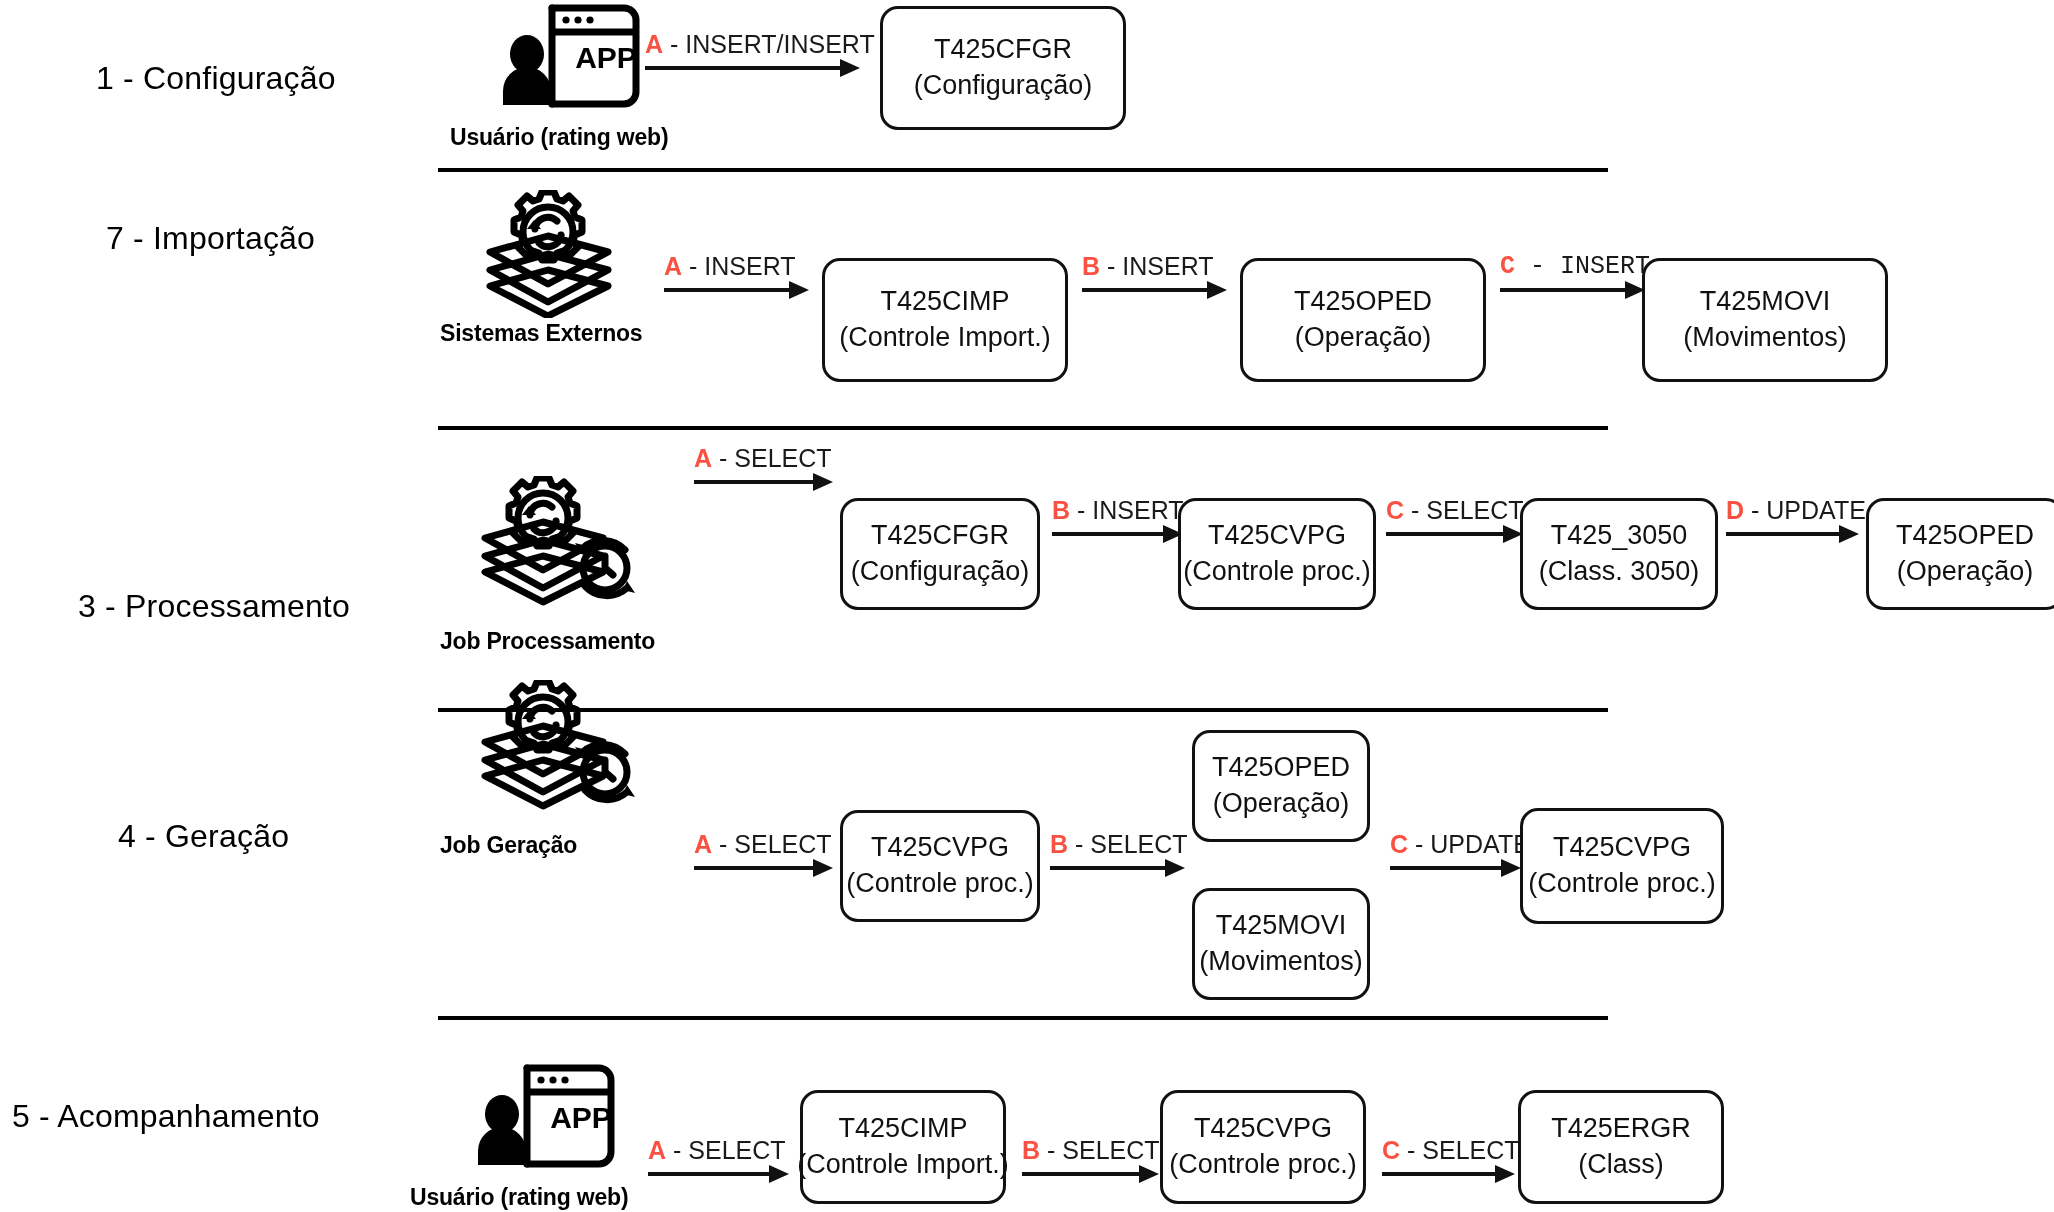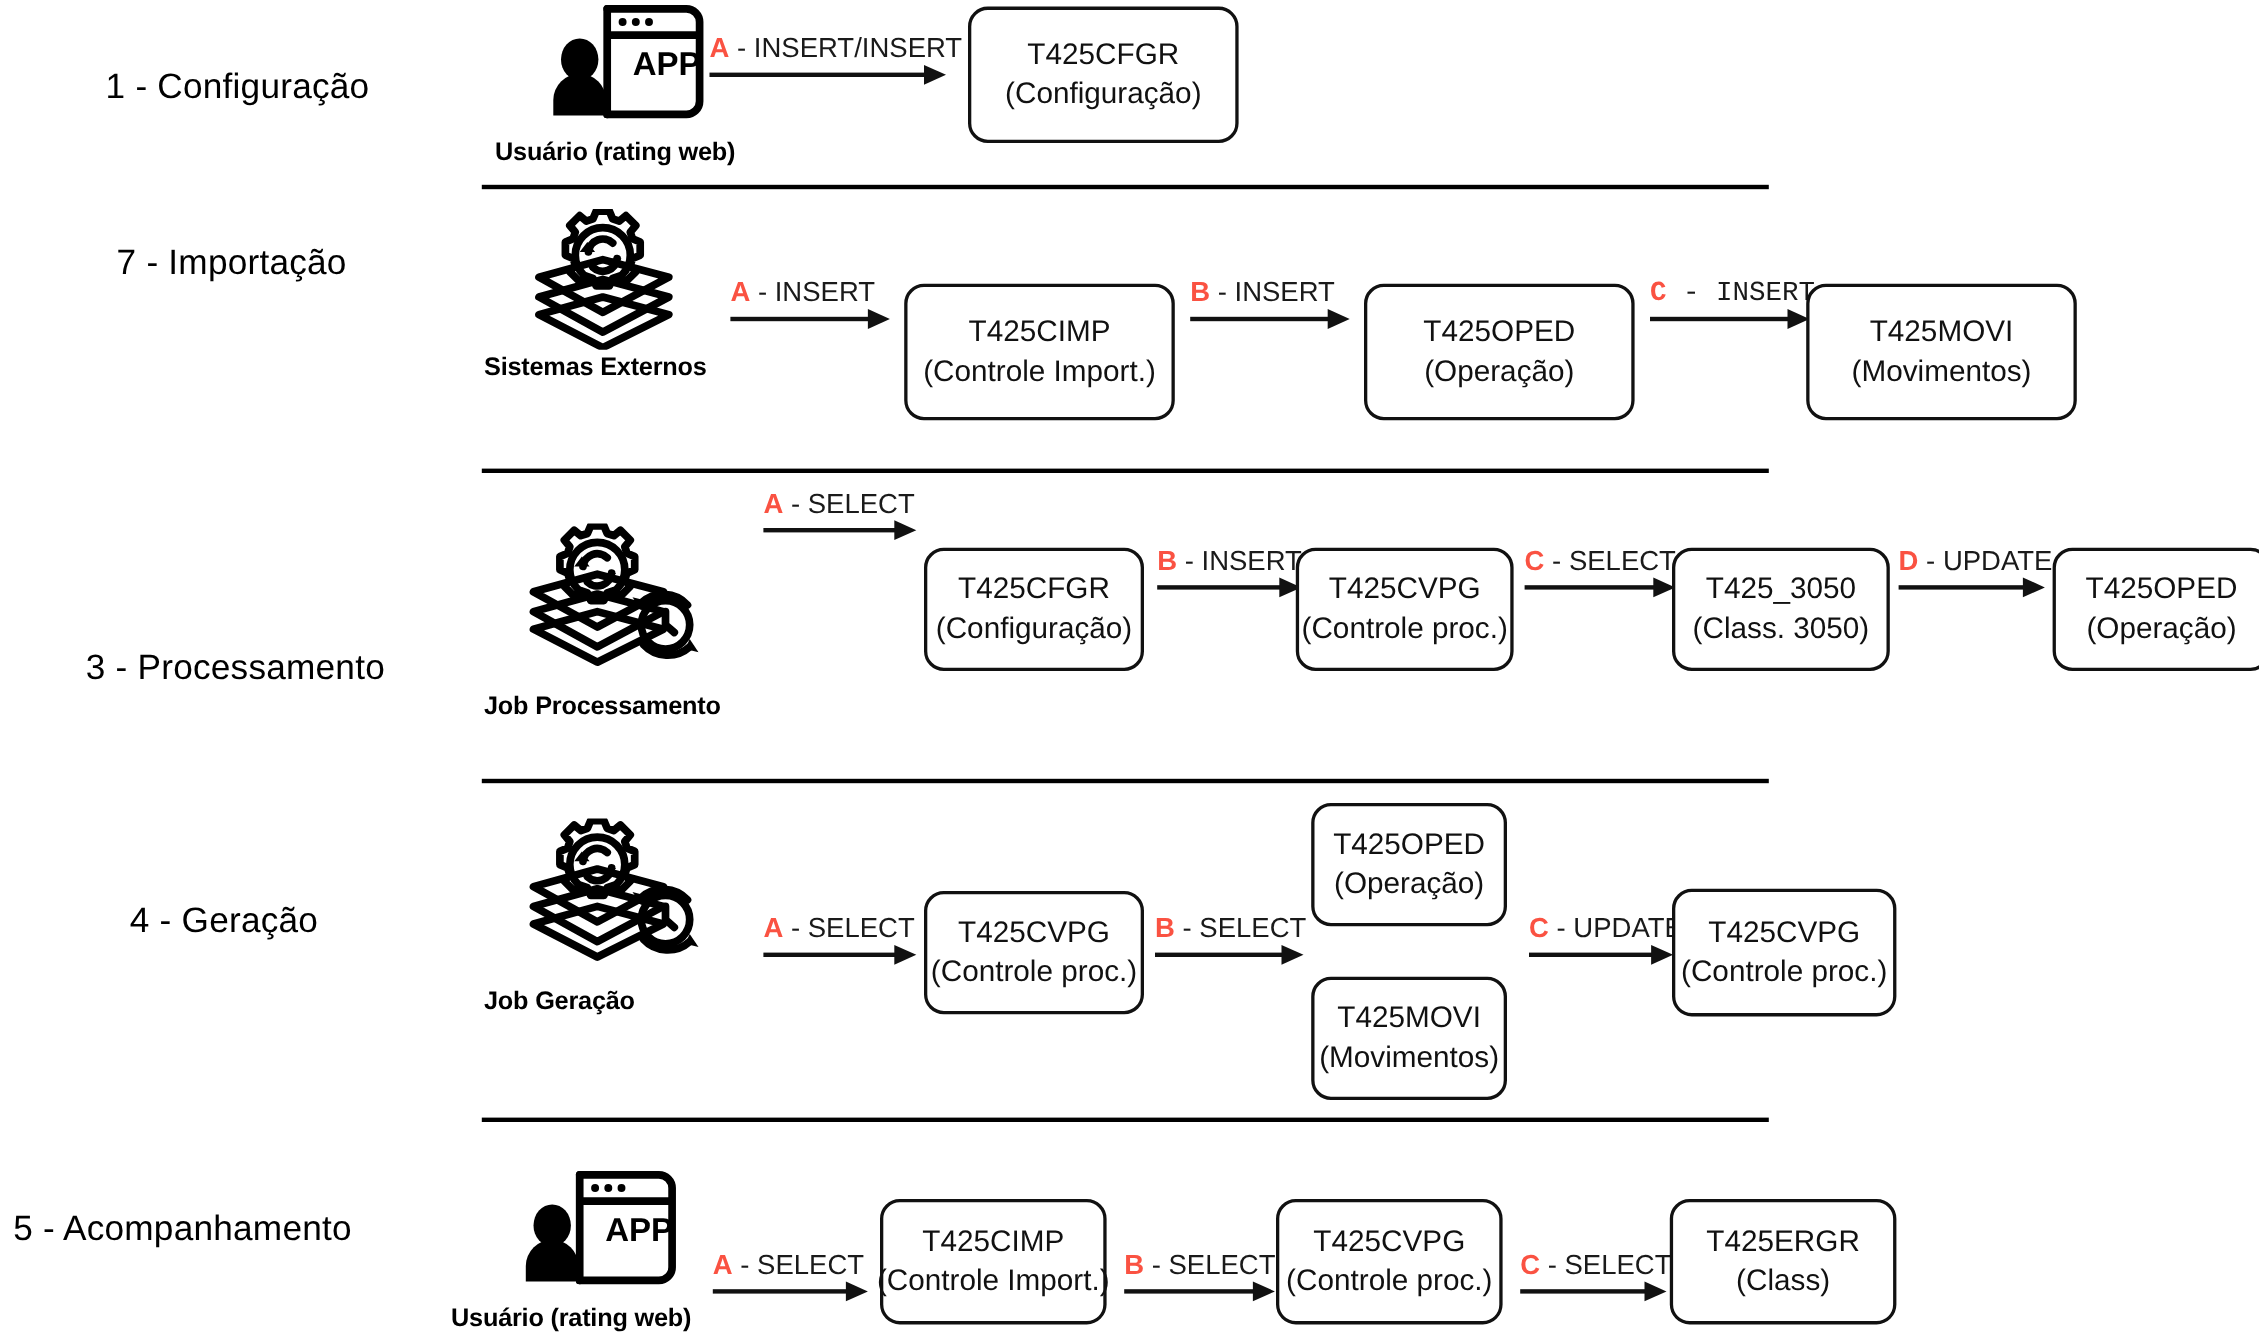--- a/index.html
+++ b/index.html
@@ -283,21 +283,21 @@
 
 <div class="node" style="left:1866px;top:498px;width:198px;height:112px;">
   <div class="l1">T425OPED</div>
   <div class="l2">(Operação)</div>
 </div>
 
 <div class="divider" style="left:438px;top:708px;width:1170px;"></div>
 
 <div class="stage-label" style="left:118px;top:818px;">4 - Geração</div>
 
-<div class="actor" style="left:440px;top:744px;width:250px;">
+<div class="actor" style="left:440px;top:680px;width:250px;">
   <span>
     <svg width="200" height="150" viewBox="0 0 200 150" aria-hidden="true">
       <g transform="translate(78,42)" fill="none" stroke="#000" stroke-width="7" stroke-linejoin="round">
         <path d="M-6,-40 h12 l3,7 6,2 6,-5 9,9 -5,6 2,6 7,3 v12 l-7,3 -2,6 5,6 -9,9 -6,-5 -6,2 -3,7 h-12 l-3,-7 -6,-2 -6,5 -9,-9 5,-6 -2,-6 -7,-3 v-12 l7,-3 2,-6 -5,-6 9,-9 6,5 6,-2 z"></path>
         <circle cx="0" cy="0" r="25"></circle>
         <path d="M-13,-3 a13,13 0 0 1 22,-8" stroke-linecap="round"></path>
         <path d="M13,3 a13,13 0 0 1 -22,8" stroke-linecap="round"></path>
       </g>
       <g fill="#000">
         <polygon points="-9,-5 -2,-14 5,-5" transform="translate(66,44)"></polygon>

